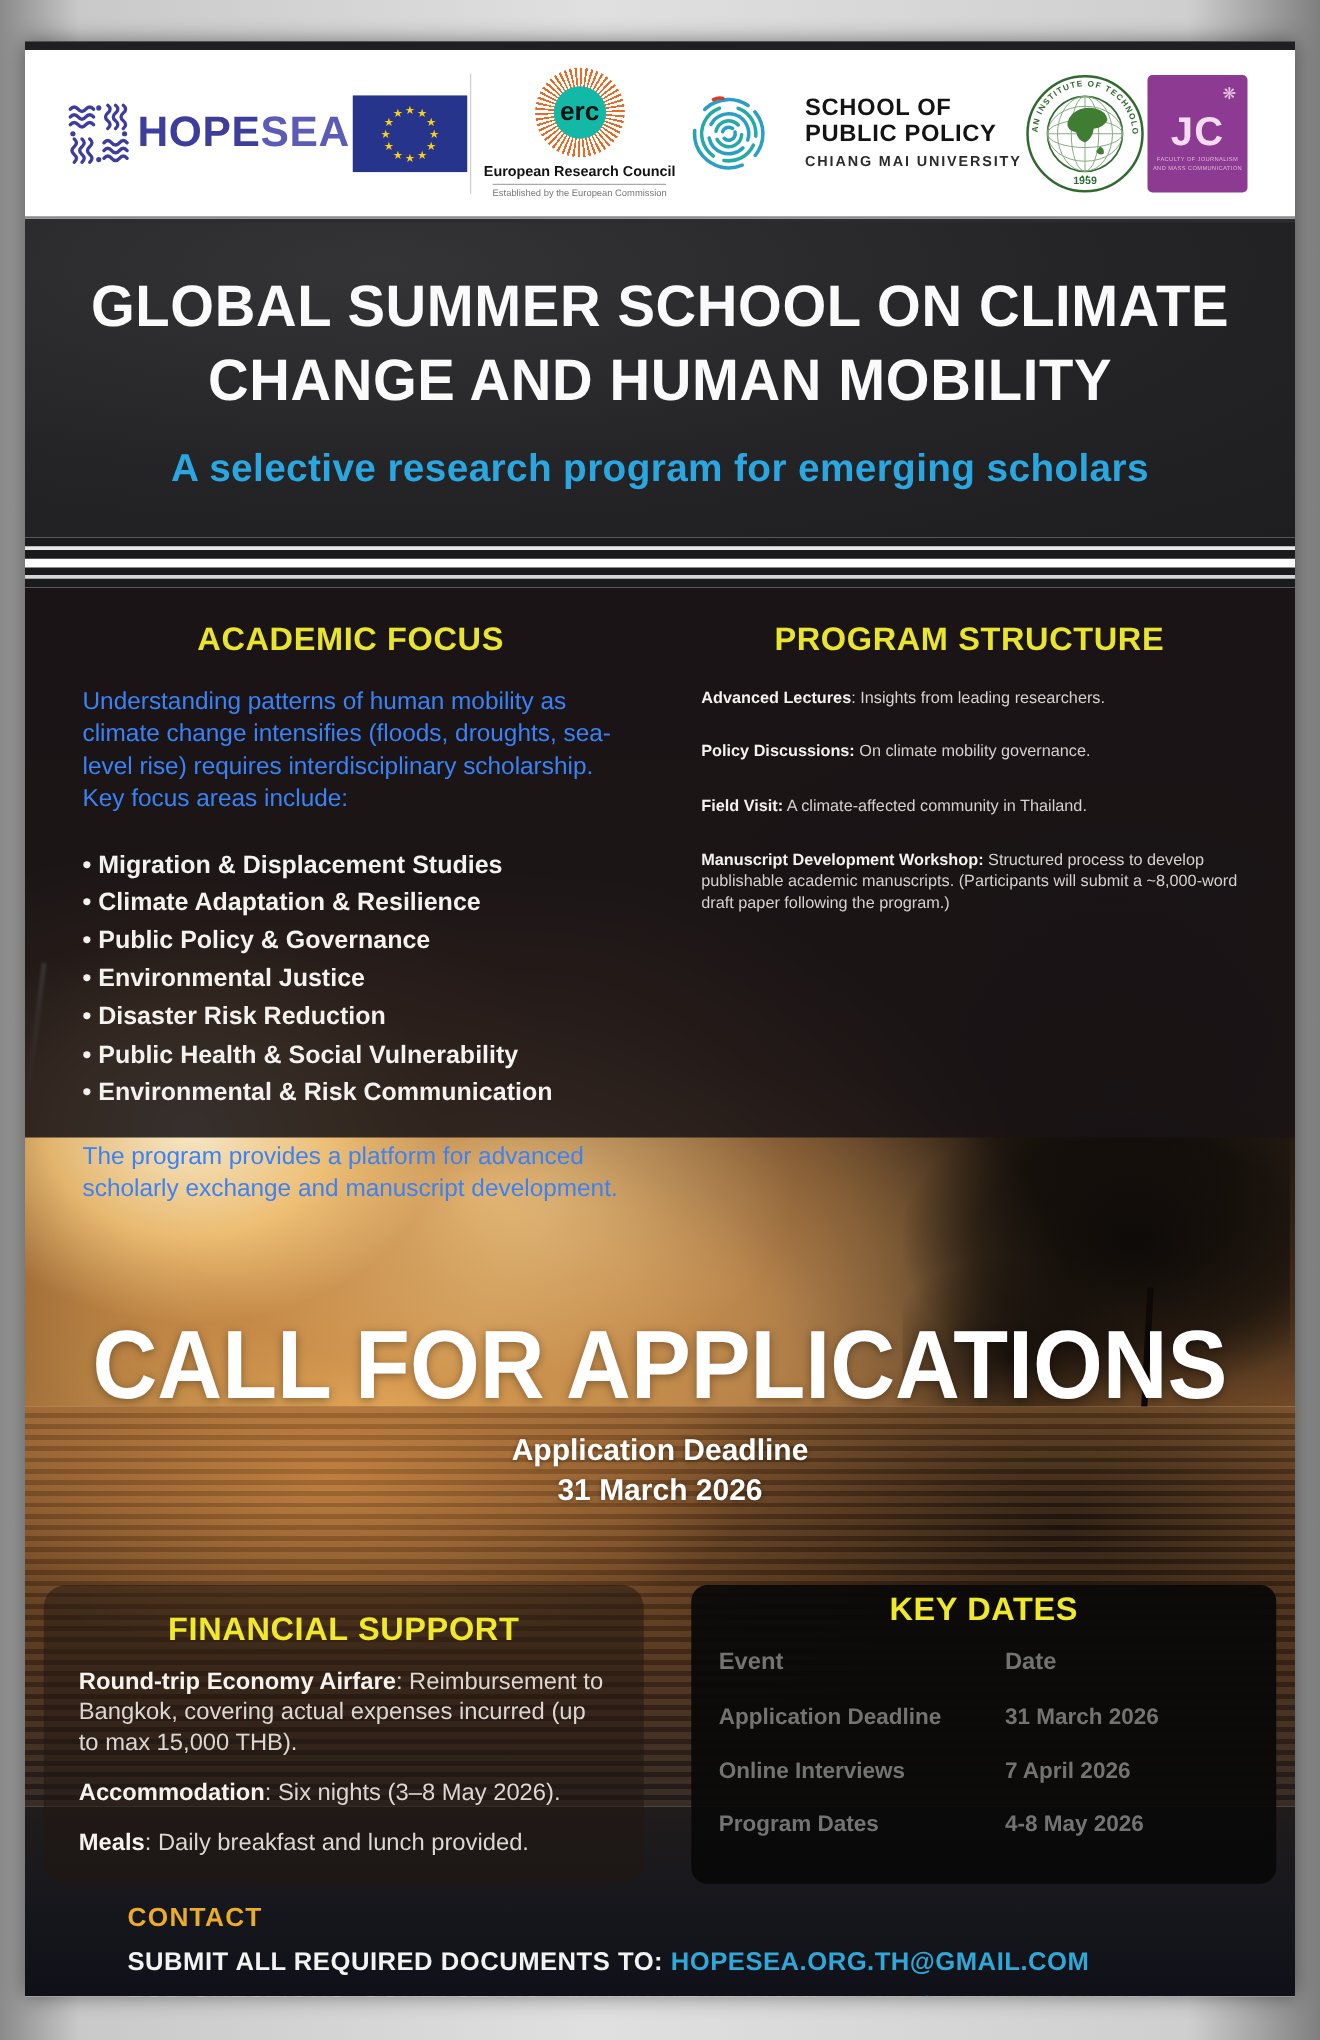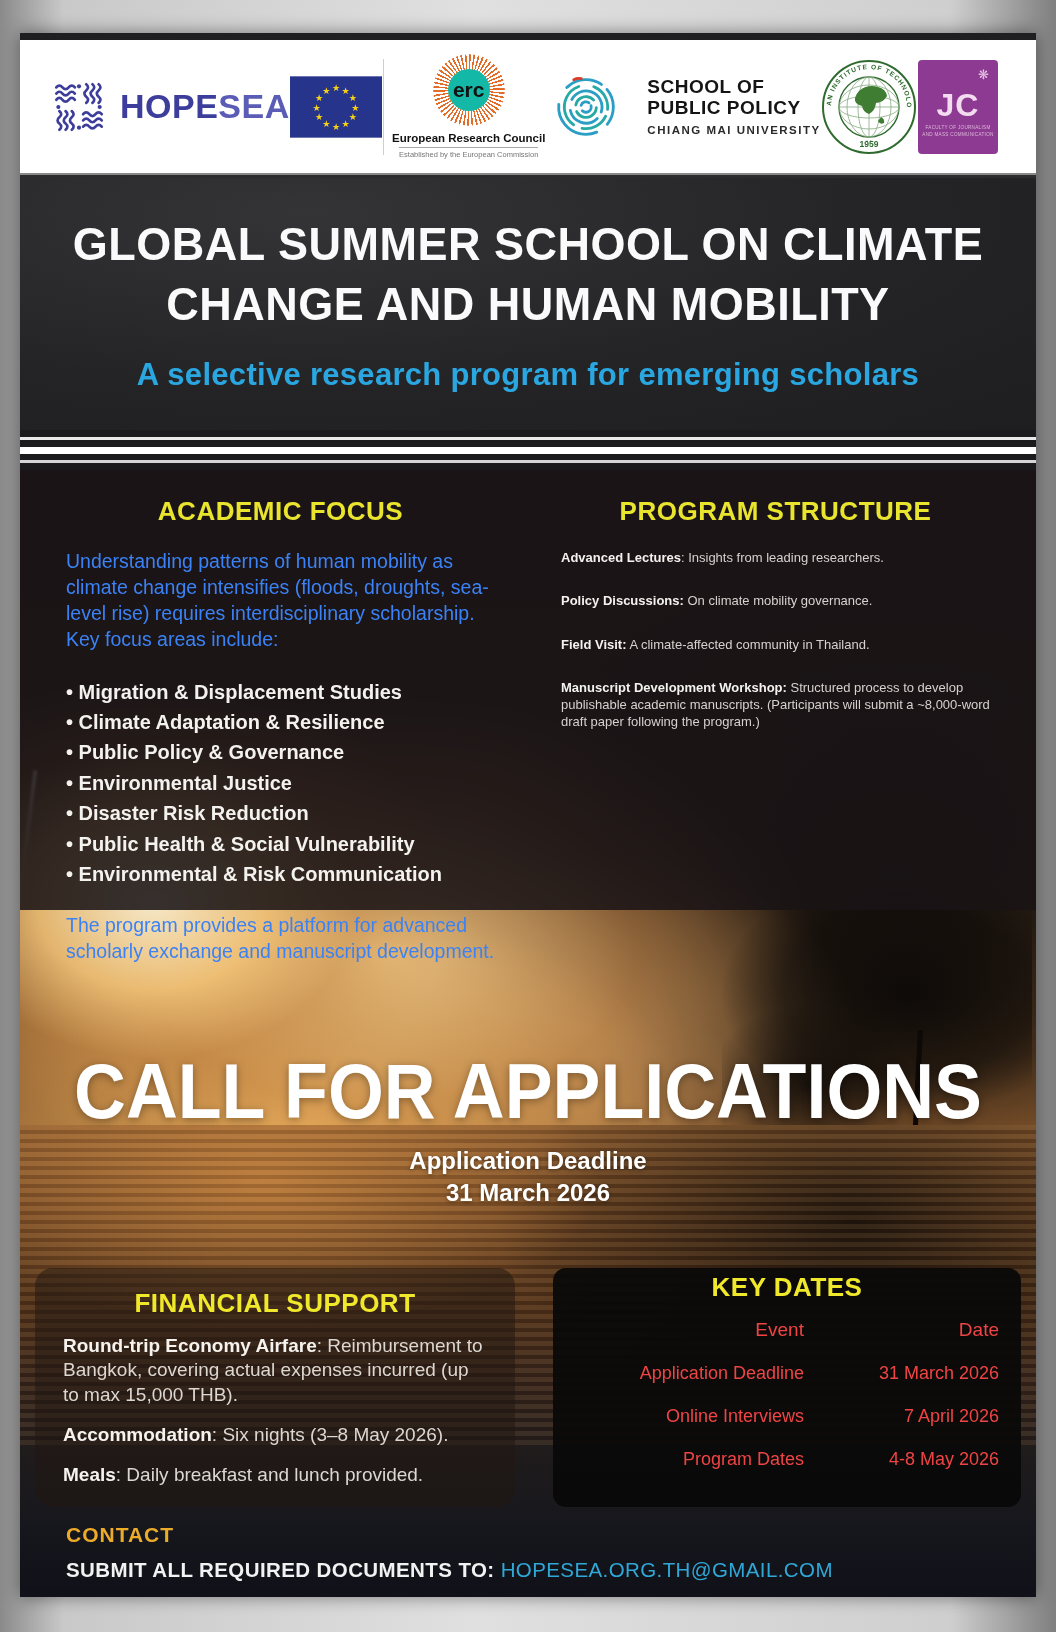--- a/index.html
+++ b/index.html
@@ -11,21 +11,21 @@
   }
   .poster {
     position:absolute; left:20px; top:33px; width:1016px; height:1564px;
     background:#fff; border-top:7px solid #1f1f21;
     box-shadow:0 0 16px rgba(0,0,0,.45);
     display:flex; flex-direction:column;
   }
 
   
   .logo-band { height:133px; background:#fff; display:flex; align-items:center; justify-content:space-between; padding:0 38px 0 28px; }
-  .hopesea { display:flex; align-items:center; gap:10px; }
+  .hopesea { display:flex; align-items:center; }
   .hopesea-text { font-size:34px; letter-spacing:.5px; }
   .hopesea-text .b1 { font-weight:800; color:#3d3e9b; }
   .hopesea-text .b2 { font-weight:600; color:#5a5cb5; }
   .eu-flag { width:92px; height:64px; display:block; }
   .vline { width:1px; height:96px; background:#cfcfcf; }
   .erc-block { display:flex; flex-direction:column; align-items:center; width:168px; }
   .erc-sun { position:relative; width:72px; height:72px; }
   .erc-ring { position:absolute; inset:0; border-radius:50%;
     background: repeating-conic-gradient(rgba(225,92,18,.9) 0deg 3deg, rgba(255,255,255,0) 3deg 7.2deg);
     -webkit-mask: radial-gradient(circle, rgba(0,0,0,0) 0 27%, #000 33% 88%, rgba(0,0,0,0) 94%);
@@ -112,30 +112,30 @@
   
   .boxes { position:relative; display:flex; gap:38px; margin-top:58px; padding:0 15px; }
   .fs-box { flex:1; min-height:224px; background:rgba(32,23,18,.52); border-radius:18px; padding:20px 28px; }
   .kd-box { flex:1; min-height:224px; background:rgba(9,9,9,.93); border-radius:13px; padding:4px 22px; }
   .box-head { text-align:center; color:#efe82b; font-size:26px; font-weight:800; letter-spacing:.5px; }
   .fs-item { margin-top:15px; color:#ddd7d1; font-size:19px; line-height:1.3; }
   .fs-item .lbl { color:#f6f2ee; font-weight:800; }
   .kd-table { margin-top:16px; }
   .kd-row { display:flex; margin-top:22px; }
   .kd-row:first-child { margin-top:0; }
-  .kd-row span { display:block; text-align:right; color:#ef4444; font-weight:400; font-size:18px; }
+  .kd-row span { display:block; text-align:left; color:#737373; font-weight:700; font-size:18px; }
   .kd-row span:first-child { width:54%; }
   .kd-row span:last-child { width:46%; }
   .kd-head span { font-size:19px; }
 
   
-  .contact { position:relative; padding:16px 46px 0 46px; }
+  .contact { position:relative; padding:16px 46px 0 46px;margin-left:36px; }
   .contact-head { font-size:21px; font-weight:800; letter-spacing:1px; }
   .contact-line { margin-top:11px; color:#f2f2f2; font-weight:800; font-size:20.5px; letter-spacing:.4px; }
-  .contact-line .email { font-weight:400; }
+  .contact-line .email { font-weight:700; }
 
   
   svg text { font-family:"Liberation Sans", sans-serif; }
 </style>
 </head>
 <body>
 
 <div class="poster">
 
   <div class="logo-band">

